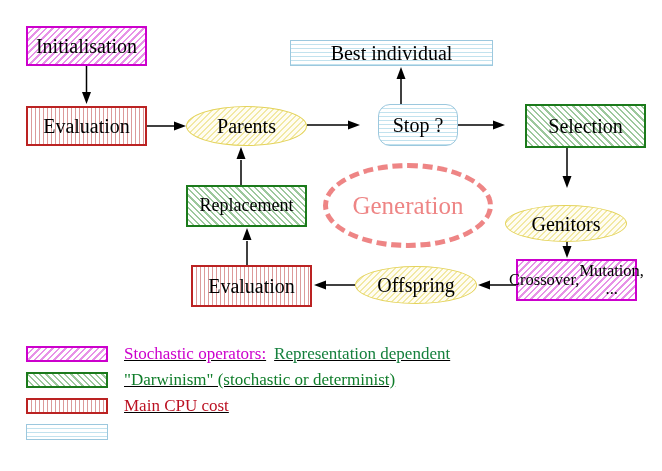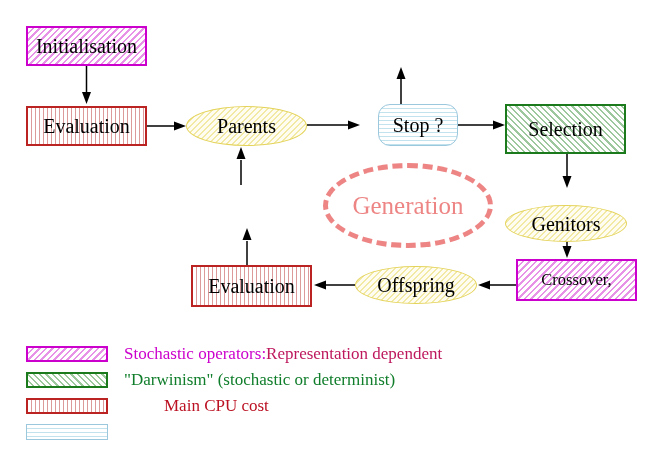--- a/index.html
+++ b/index.html
@@ -22,46 +22,46 @@
     background:repeating-linear-gradient(180deg,#ffffff 0 2.8px,#c2e2ee 2.8px 4px);}
   .yellow-ellipse{border:1.5px solid #e4d35a;border-radius:50%;
     background:repeating-linear-gradient(135deg,#fffdf2 0 2.8px,#f2e9a4 2.8px 4.2px);align-items:center;}
 
   
   #initialisation{left:26px;top:26px;width:121px;height:40px;}
   #evaluation-top{left:26px;top:106px;width:121px;height:40px;}
   #parents{left:186px;top:106px;width:121px;height:40px;}
   #best-individual{left:290px;top:40px;width:203px;height:26px;}
   #stop{left:362px;top:104px;width:80px;height:42px;border-radius:12px;margin-left:16px;}
-  #selection{left:505px;top:104px;width:121px;height:50px;justify-content:center;}
+  #selection{left:525px;top:104px;width:121px;height:44px;justify-content:center;}
   #genitors{left:505px;top:205px;width:122px;height:37px;}
   #crossover{left:516px;top:259px;width:121px;height:42px;font-size:16.5px;flex-direction:row;}
   #offspring{left:355px;top:266px;width:122px;height:38px;}
   #evaluation-bottom{left:191px;top:265px;width:121px;height:42px;}
   #replacement{left:186px;top:185px;width:121px;height:42px;font-size:18px;}
   #generation{left:323px;top:163px;width:170px;height:85px;border:5px dashed #ee8585;
     border-radius:50%;color:#ee8585;font-size:25px;}
 
   
   #arrows{position:absolute;left:0;top:0;width:662px;height:471px;pointer-events:none;}
   #arrows line{stroke:#000;stroke-width:1.5;}
   #arrows polygon{fill:#000;}
 
   
-  .legend-row{position:absolute;left:26px;display:flex;align-items:center;height:18px;}
+  .legend-row{position:absolute;left:26px;display:flex;align-items:center;height:18px;text-decoration:underline;}
   #legend-row-1{top:345px;}
   #legend-row-2{top:371px;}
   #legend-row-3{top:397px;}
   #legend-row-4{top:423px;}
   .swatch{width:82px;height:16px;box-sizing:border-box;margin-right:16px;flex:none;}
   .legend-text{font-size:17px;white-space:nowrap;}
   .t-magenta{color:#cc00cc;}
-  .t-gold{color:#be185d;}
+  .t-gold{color:#15803d;margin-left:8px;}
   .t-green{color:#0f7d2a;}
-  .t-red{color:#bb1122;margin-left:40px;}
+  .t-red{color:#bb1122;}
   .t-cyan{color:#9ccae8;}
 </style>
 </head>
 <body>
 
 <div class="canvas">
 
   <svg id="arrows" viewBox="0 0 662 471" xmlns="http://www.w3.org/2000/svg">
     <g>
       <line x1="86.5" y1="66" x2="86.5" y2="93"></line>
@@ -114,45 +114,52 @@
   </div>
 
   <div class="node red-stripes" id="evaluation-top">
     <span>Evaluation</span>
   </div>
 
   <div class="node yellow-ellipse" id="parents">
     <span>Parents</span>
   </div>
 
+  <div class="node cyan-lines" id="best-individual">
+    <span>Best individual</span>
+  </div>
 
   <div class="node cyan-lines" id="stop">
     <span>Stop ?</span>
   </div>
 
   <div class="node green-hatch" id="selection">
     <span>Selection</span>
   </div>
 
   <div class="node yellow-ellipse" id="genitors">
     <span>Genitors</span>
   </div>
 
   <div class="node magenta-hatch" id="crossover">
     <span>Crossover,</span>
+    <span>Mutation, ...</span>
   </div>
 
   <div class="node yellow-ellipse" id="offspring">
     <span>Offspring</span>
   </div>
 
   <div class="node red-stripes" id="evaluation-bottom">
     <span>Evaluation</span>
   </div>
 
+  <div class="node green-hatch" id="replacement">
+    <span>Replacement</span>
+  </div>
 
   <div class="node" id="generation">
     <span>Generation</span>
   </div>
 
   <div class="legend-row" id="legend-row-1">
     <div class="swatch magenta-hatch"></div>
     <span class="legend-text t-magenta">Stochastic operators:</span>
     <span class="legend-text t-gold">Representation dependent</span>
   </div>

